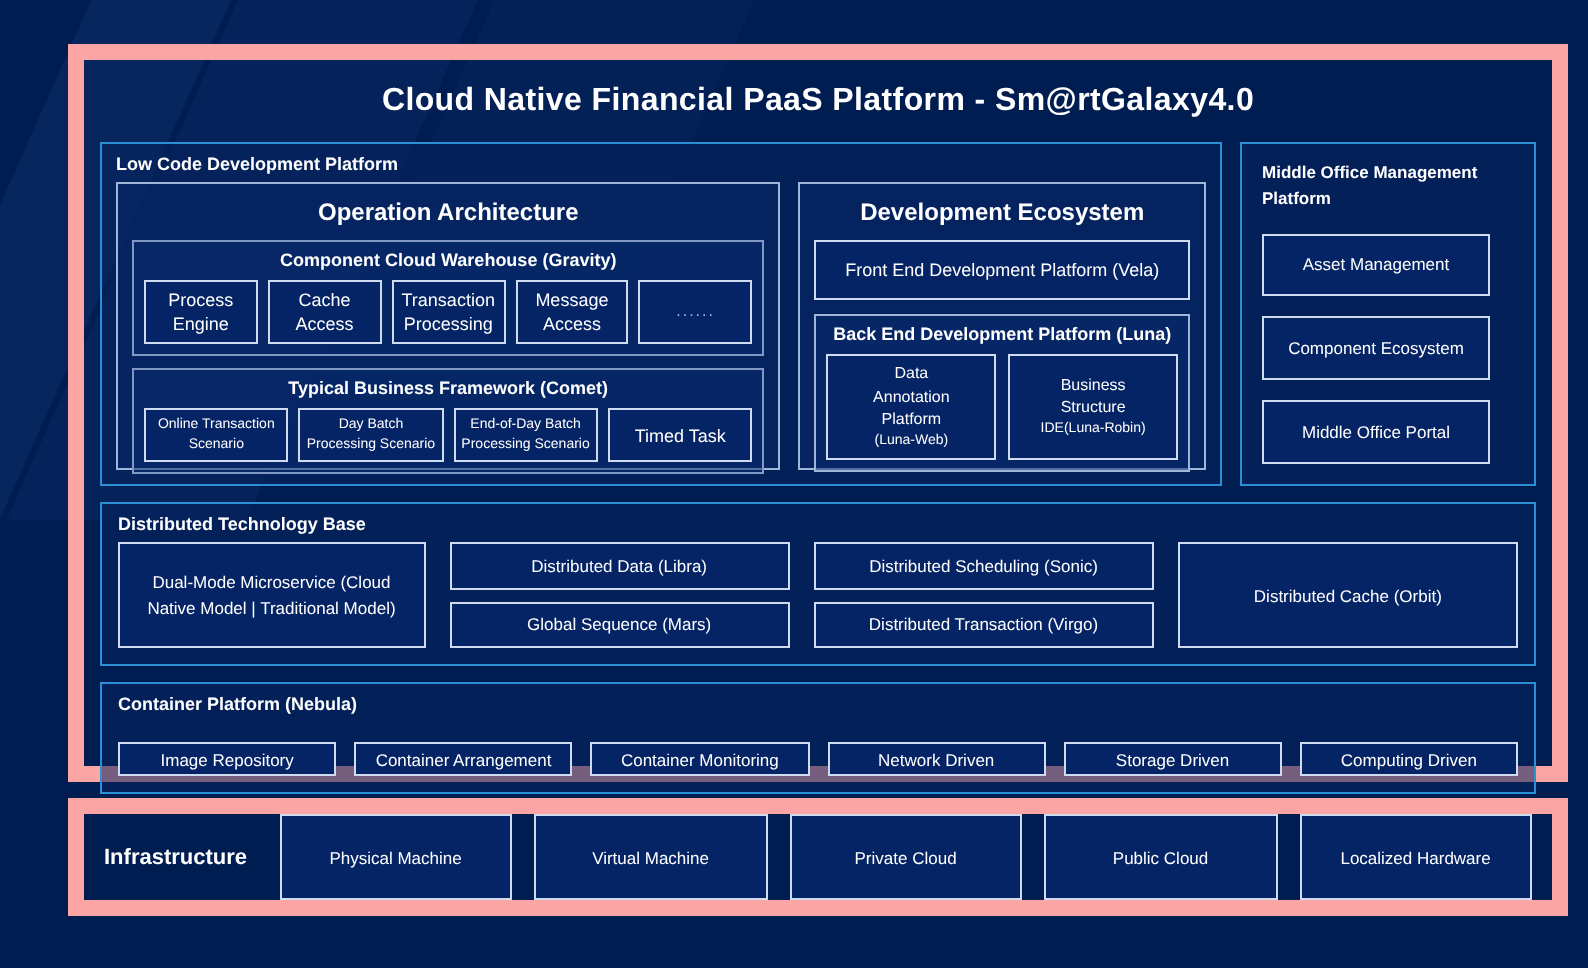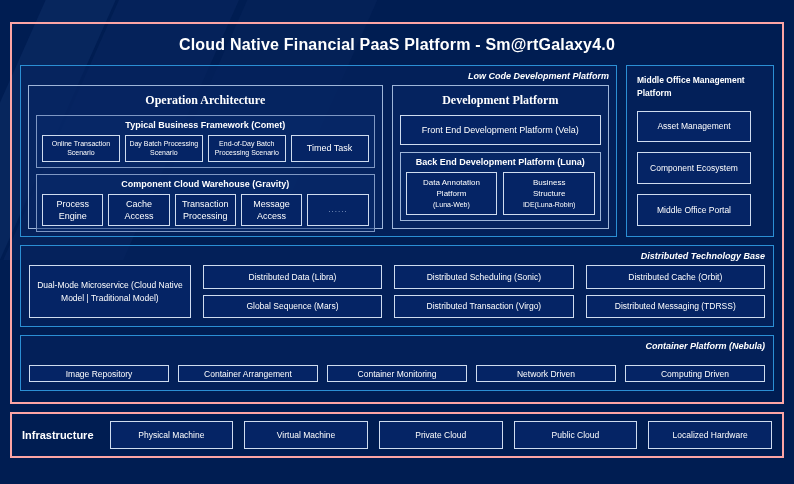--- a/index.html
+++ b/index.html
@@ -39,23 +39,24 @@
     width: 794px;
     height: 484px;
     box-sizing: border-box;
     padding: 22px 10px 0 10px;
     display: flex;
     flex-direction: column;
   }
 
   
   .outer-panel {
-    border: 2px solid #fca5a5;
+    border: 8px solid #fca5a5;
     box-sizing: border-box;
     background: transparent;
+    margin-left: 24px;
   }
   #main-panel {
     flex: 1 1 auto;
     padding: 0 8px 8px 8px;
     display: flex;
     flex-direction: column;
     min-height: 0;
   }
   #infra-panel {
     margin-top: 8px;
@@ -76,25 +77,24 @@
     flex: 0 0 auto;
   }
 
   
   .sec {
     border: 1.5px solid #2b8fd4;
     box-sizing: border-box;
     background: rgba(5,35,95,0.55);
   }
   .sec-title {
-    text-align: right;
+    text-align: left;
     font-size: 9px;
     font-weight: bold;
     padding: 5px 0 4px 0;
-    font-style: italic;
   }
 
   
   #top-region {
     display: flex;
     gap: 9px;
     flex: 0 0 172px;
     min-height: 0;
   }
   #lowcode-panel {
@@ -116,21 +116,20 @@
     background: rgba(6,38,100,0.6);
     display: flex;
     flex-direction: column;
     padding: 0 7px 7px 7px;
   }
   .subsec-title {
     text-align: center;
     font-size: 12px;
     font-weight: bold;
     padding: 7px 0 7px 0;
-    font-family: Liberation Serif, serif;
   }
 
   #op-arch { flex: 1 1 62%; }
   #dev-plat { flex: 1 1 38%; }
 
   
   .group {
     border: 1.5px solid #7f98c4;
     box-sizing: border-box;
     background: rgba(8,42,108,0.5);
@@ -320,21 +319,21 @@
     font-size: 11px;
     font-weight: bold;
     flex: 0 0 auto;
     padding-right: 6px;
     white-space: nowrap;
   }
   #infra-items {
     display: flex;
     gap: 11px;
     flex: 1 1 auto;
-    height: 28px;
+    height: 43px;
   }
   .infra-cell {
     border: 1.2px solid #cfdcef;
     box-sizing: border-box;
     background: #052465;
     flex: 1 1 0;
     display: flex;
     align-items: center;
     justify-content: center;
     text-align: center;
@@ -358,45 +357,45 @@
 
     <div id="top-region">
 
       <div class="sec" id="lowcode-panel">
         <div class="sec-title">Low Code Development Platform</div>
 
         <div id="lowcode-cols">
 
           <div class="subsec" id="op-arch">
             <div class="subsec-title">Operation Architecture</div>
-
-            <div class="group">
-              <div class="group-title">Typical Business Framework (Comet)</div>
-              <div class="chip-row">
-                <div class="chip">Online Transaction Scenario</div>
-                <div class="chip">Day Batch Processing Scenario</div>
-                <div class="chip">End-of-Day Batch Processing Scenario</div>
-                <div class="chip bigger">Timed Task</div>
-              </div>
-            </div>
 
             <div class="group">
               <div class="group-title">Component Cloud Warehouse (Gravity)</div>
               <div class="chip-row">
                 <div class="chip bigger">Process Engine</div>
                 <div class="chip bigger">Cache Access</div>
                 <div class="chip bigger">Transaction Processing</div>
                 <div class="chip bigger">Message Access</div>
                 <div class="chip dots">......</div>
               </div>
             </div>
+
+            <div class="group">
+              <div class="group-title">Typical Business Framework (Comet)</div>
+              <div class="chip-row">
+                <div class="chip">Online Transaction Scenario</div>
+                <div class="chip">Day Batch Processing Scenario</div>
+                <div class="chip">End-of-Day Batch Processing Scenario</div>
+                <div class="chip bigger">Timed Task</div>
+              </div>
+            </div>
           </div>
 
           <div class="subsec" id="dev-plat">
-            <div class="subsec-title">Development Platform</div>
+            <div class="subsec-title">Development Ecosystem</div>
 
             <div class="devbox" id="front-end-box">Front End Development Platform (Vela)</div>
 
             <div id="back-end-box">
               <div class="group-title">Back End Development Platform (Luna)</div>
               <div class="dev-sub-row">
                 <div class="dev-sub">
                   <span>Data Annotation</span>
                   <span>Platform</span>
                   <span class="small">(Luna-Web)</span>
@@ -429,32 +428,32 @@
         <div class="dtb-col">
           <div class="dtb-cell">Distributed Data (Libra)</div>
           <div class="dtb-cell">Global Sequence (Mars)</div>
         </div>
         <div class="dtb-col">
           <div class="dtb-cell">Distributed Scheduling (Sonic)</div>
           <div class="dtb-cell">Distributed Transaction (Virgo)</div>
         </div>
         <div class="dtb-col">
           <div class="dtb-cell">Distributed Cache (Orbit)</div>
-          <div class="dtb-cell">Distributed Messaging (TDRSS)</div>
         </div>
       </div>
     </div>
 
     <div class="sec" id="container-platform">
       <div class="sec-title">Container Platform (Nebula)</div>
       <div id="cp-row">
         <div class="cp-cell">Image Repository</div>
         <div class="cp-cell">Container Arrangement</div>
         <div class="cp-cell">Container Monitoring</div>
         <div class="cp-cell">Network Driven</div>
+        <div class="cp-cell">Storage Driven</div>
         <div class="cp-cell">Computing Driven</div>
       </div>
     </div>
 
   </div>
 
   <div class="outer-panel" id="infra-panel">
     <div id="infra-label">Infrastructure</div>
     <div id="infra-items">
       <div class="infra-cell">Physical Machine</div>

